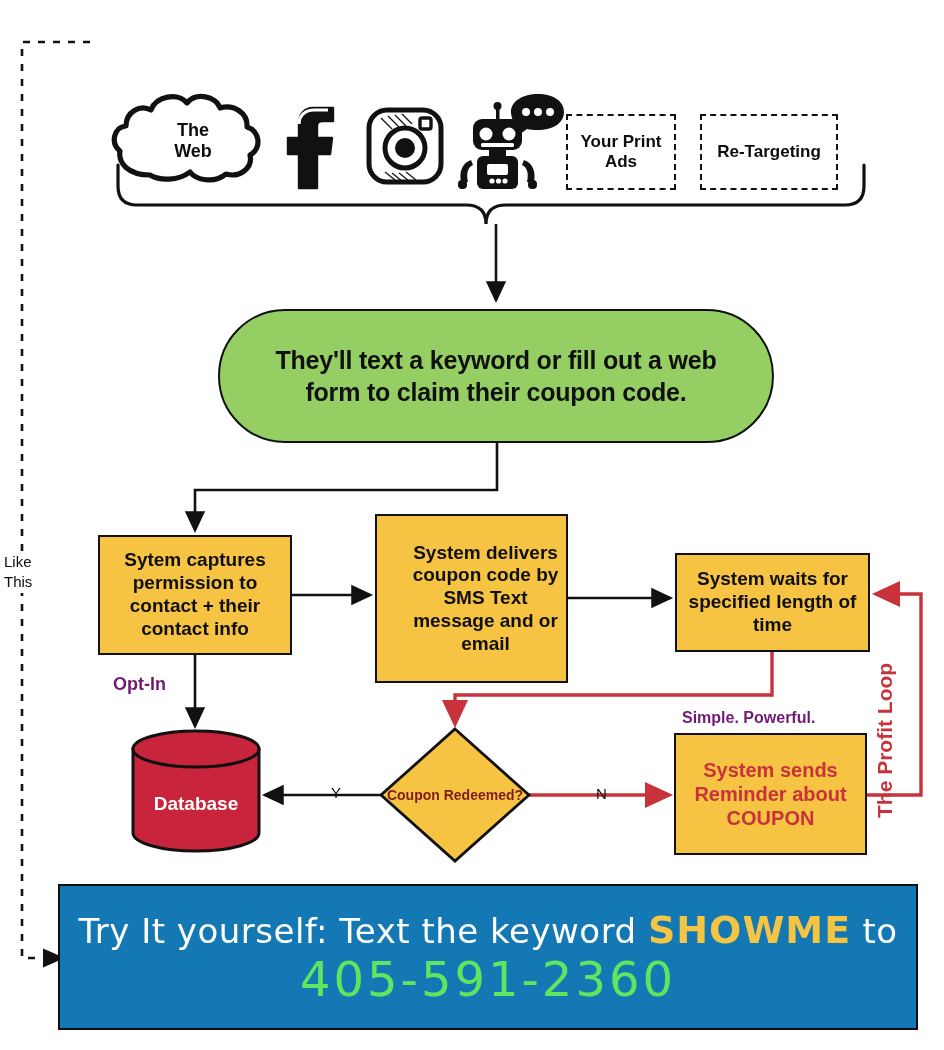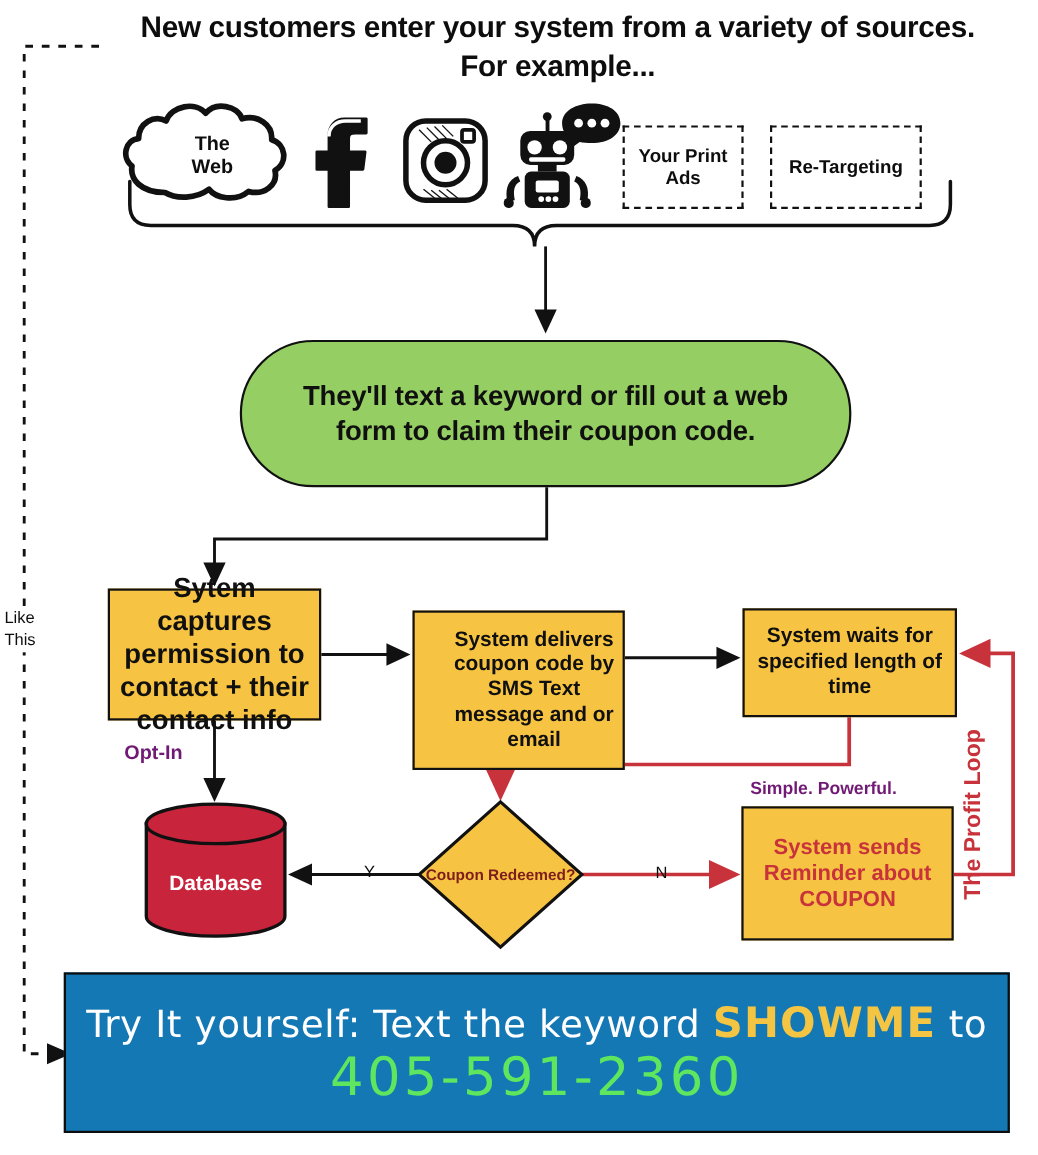--- a/index.html
+++ b/index.html
@@ -101,22 +101,22 @@
     justify-content: center;
     box-sizing: border-box;
   }
   .ybox .txt {
     text-align: center;
     font-weight: bold;
     color: #101010;
     line-height: 1.2;
   }
   #box-capture { left: 98px;  top: 535px; width: 194px; height: 120px; }
-  #box-capture .txt { font-size: 25px; width: 180px; }
-  #box-deliver { left: 375px; top: 555px; width: 193px; height: 145px; padding-left: 28px; }
+  #box-capture .txt { font-size: 19px; width: 180px; }
+  #box-deliver { left: 375px; top: 514px; width: 193px; height: 169px; padding-left: 28px; }
   #box-deliver .txt { font-size: 19px; width: 182px; }
   #box-wait    { left: 675px; top: 553px; width: 195px; height: 99px; }
   #box-wait .txt { font-size: 19px; width: 186px; }
   #box-remind  { left: 674px; top: 733px; width: 193px; height: 122px; }
   #box-remind .txt { font-size: 20px; width: 186px; color: #c8333b; }
 
   
   #diamond {
     position: absolute;
     left: 381px;
@@ -355,21 +355,20 @@
     <path d="M867,795 L921,795 L921,594 L876,594" fill="none" stroke="#c8333b" stroke-width="3.4" marker-end="url(#arrow-red)"></path>
 
     <polygon points="455,729 529,795 455,861 381,795" fill="#f6c342" stroke="#111" stroke-width="2.8"></polygon>
 
     <g>
       <path d="M133,749 L133,833 A63,18 0 0 0 259,833 L259,749 Z" fill="#c8253c" stroke="#111" stroke-width="3"></path>
       <ellipse cx="196" cy="749" rx="63" ry="18" fill="#c8253c" stroke="#111" stroke-width="3"></ellipse>
     </g>
   </svg>
 
-  <div class="title">New customers enter your system from a variety of sources. For example...</div>
 
   <div class="src-cloud-label">
     <div>The</div>
     <div>Web</div>
   </div>
 
   <div id="src-print-ads" class="dashed-src">
     <span>Your Print Ads</span>
   </div>
 

